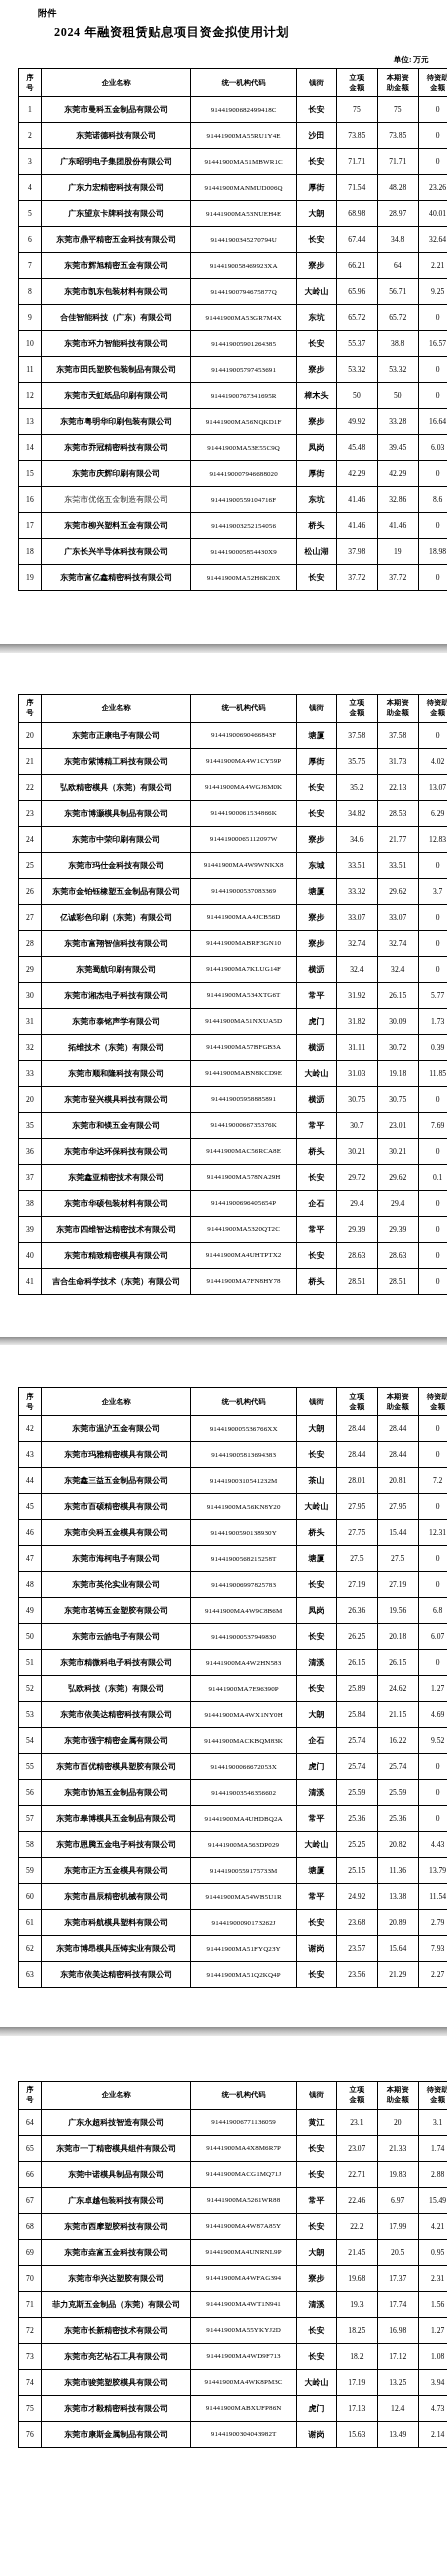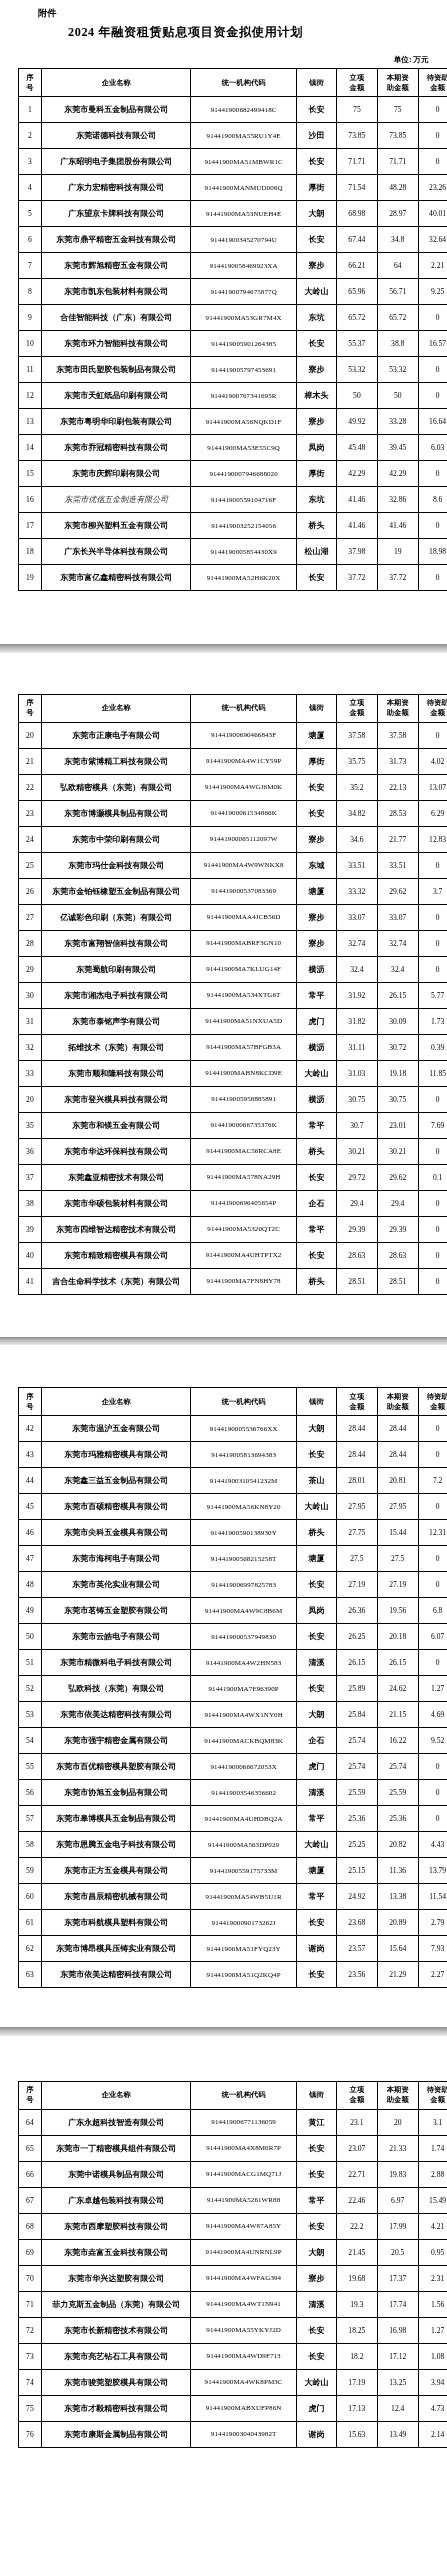--- a/index.html
+++ b/index.html
@@ -16,21 +16,21 @@
   .page-sep {
     height: 8.5px;
     background: linear-gradient(to bottom, #8d8d8d 0%, #bdbdbd 45%, #e9e9e9 100%);
   }
   .attachment {
     position: absolute; top: 6.7px; left: 38px;
     font-size: 9.2px; font-weight: bold;
     font-family: "Liberation Serif", serif;
   }
   .doc-title {
-    position: absolute; top: 24.4px; left: 68px;
+    position: absolute; top: 24.4px; left: 54px;
     font-size: 12.2px; font-weight: bold;
     font-family: "Liberation Serif", serif;
     white-space: nowrap; letter-spacing: 0.6px;
   }
   .unit-label {
     position: absolute; top: 55px; right: 19.5px;
     font-size: 7.6px; font-weight: bold;
     font-family: "Liberation Serif", serif;
     padding-left: 24px;
   }
@@ -59,21 +59,21 @@
   .c2 { width: 102px; }
   .c3 { width: 37px; }
   .c4 { width: 37px; }
   .c5 { width: 38px; }
   .c6 { width: 35px; }
   td.c0 { font-family: "Liberation Serif", serif; font-size: 7.6px; }
   td.c1 { font-size: 8px; font-weight: bold; }
   td.c2 { font-family: "Liberation Serif", serif; font-size: 7px; letter-spacing: 0.1px; }
   td.c3 { font-size: 8px; font-weight: bold; }
   td.c4, td.c5, td.c6 { font-family: "Liberation Serif", serif; font-size: 7.6px; }
-  tr.light td.c1 { font-weight: normal; color: #2b2b2b; font-family: "Liberation Serif", serif; font-style: italic; }
+  tr.light td.c1 { font-weight: normal; color: #2b2b2b; font-family: "Liberation Serif", serif; }
   .watermark {
     position: absolute; top: 607px; left: 90px;
     font-size: 68px; font-weight: bold;
     color: #c7c7c7; opacity: 0.65;
     letter-spacing: 8.5px; z-index: 0;
     white-space: nowrap; pointer-events: none;
     font-family: "Liberation Sans", sans-serif;
   }
 </style>
 </head>

